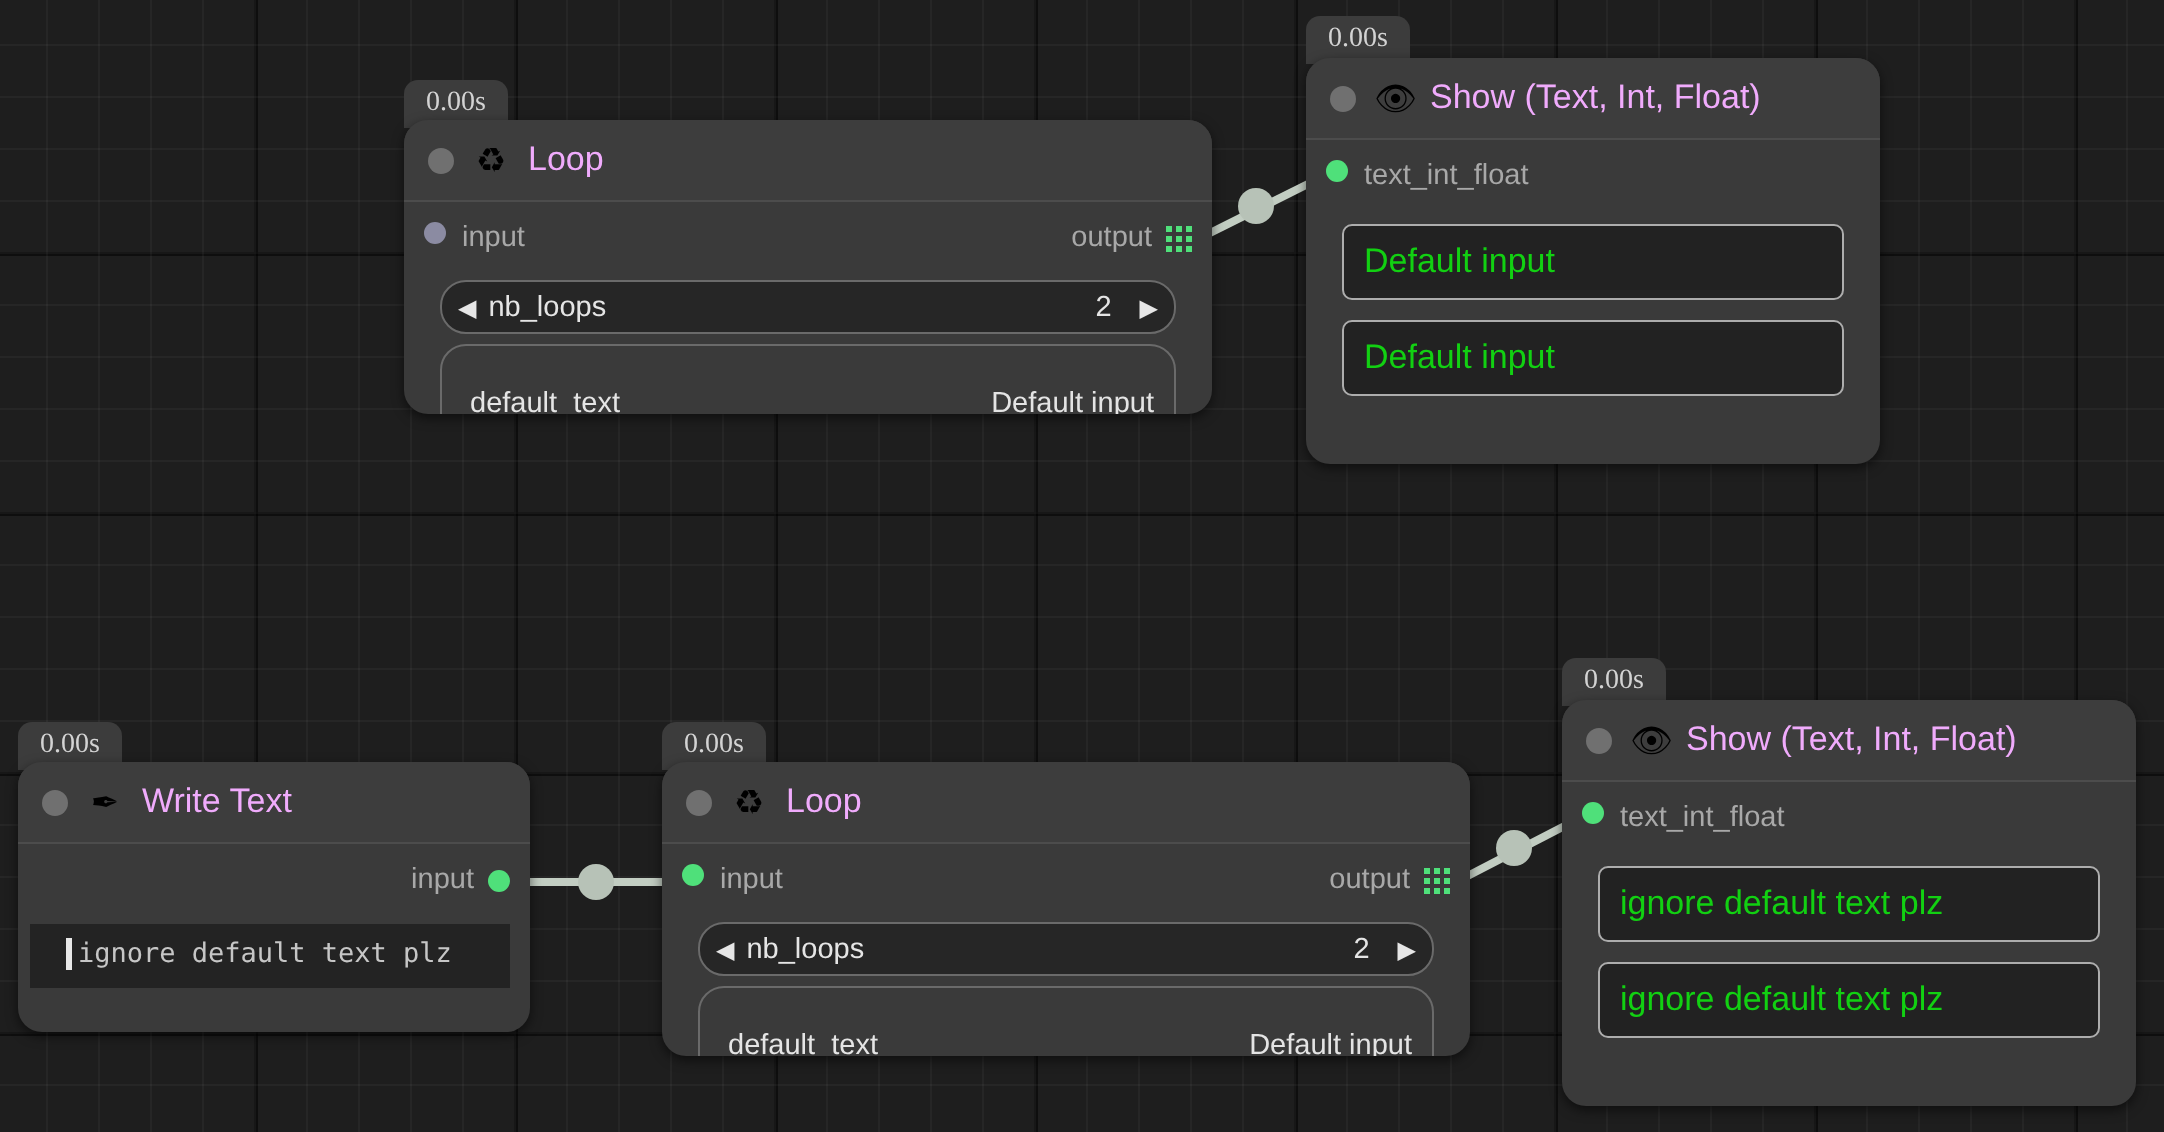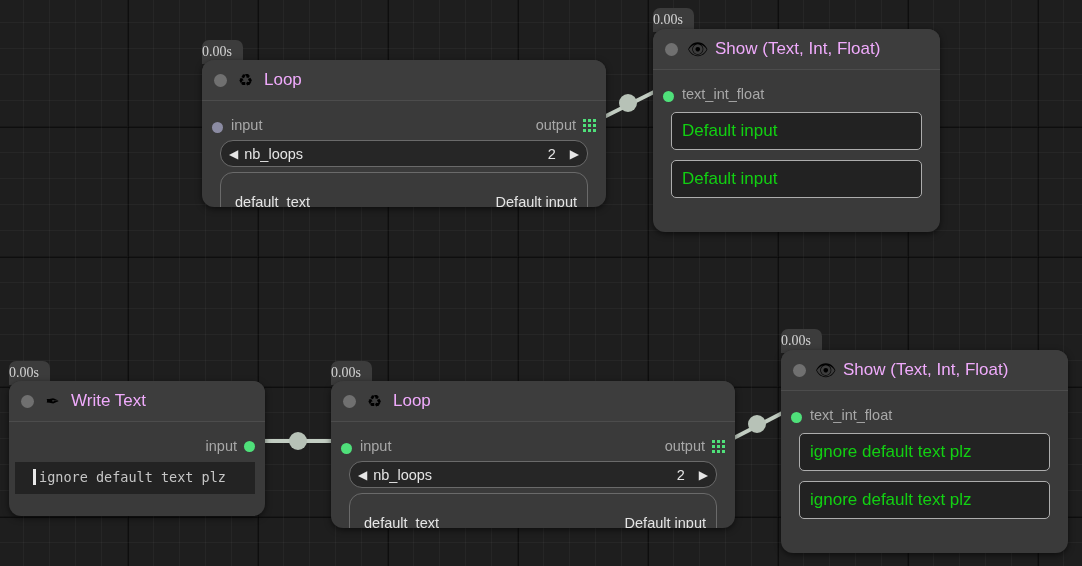--- a/index.html
+++ b/index.html
@@ -65,21 +65,21 @@
   }
   .hdr-title {
     font-size: 17px;
     color: #f0abfc;
     white-space: nowrap;
   }
   .node-body { padding: 8px 10px 12px 10px; }
 
   
   .port-row {
-    display: flex; align-items: flex-end;
+    display: flex; align-items: flex-start;
     height: 22px;
     margin: 2px 0 7px 0;
   }
   .port-dot {
     width: 11px; height: 11px; border-radius: 50%;
     flex: none;
   }
   .port-dot.green { background: #4fe07a; }
   .port-dot.idle  { background: #8b8ba2; }
   .port-label {
@@ -147,21 +147,21 @@
     padding-right: 10px;
   }
 
   
   .timing {
     position: absolute;
     background: #3c3c3c;
     color: #d3d3d3;
     font-family: "Liberation Serif", serif;
     font-size: 14px;
-    padding: 4px 11px 5px 0;
+    padding: 4px 11px 5px 11px;
     border-radius: 7px 7px 0 0;
     line-height: 1.1;
   }
 </style>
 </head>
 <body>
 
 <div id="canvas">
 
   <svg id="wire-layer" viewBox="0 0 1082 566" width="1082" height="566">

